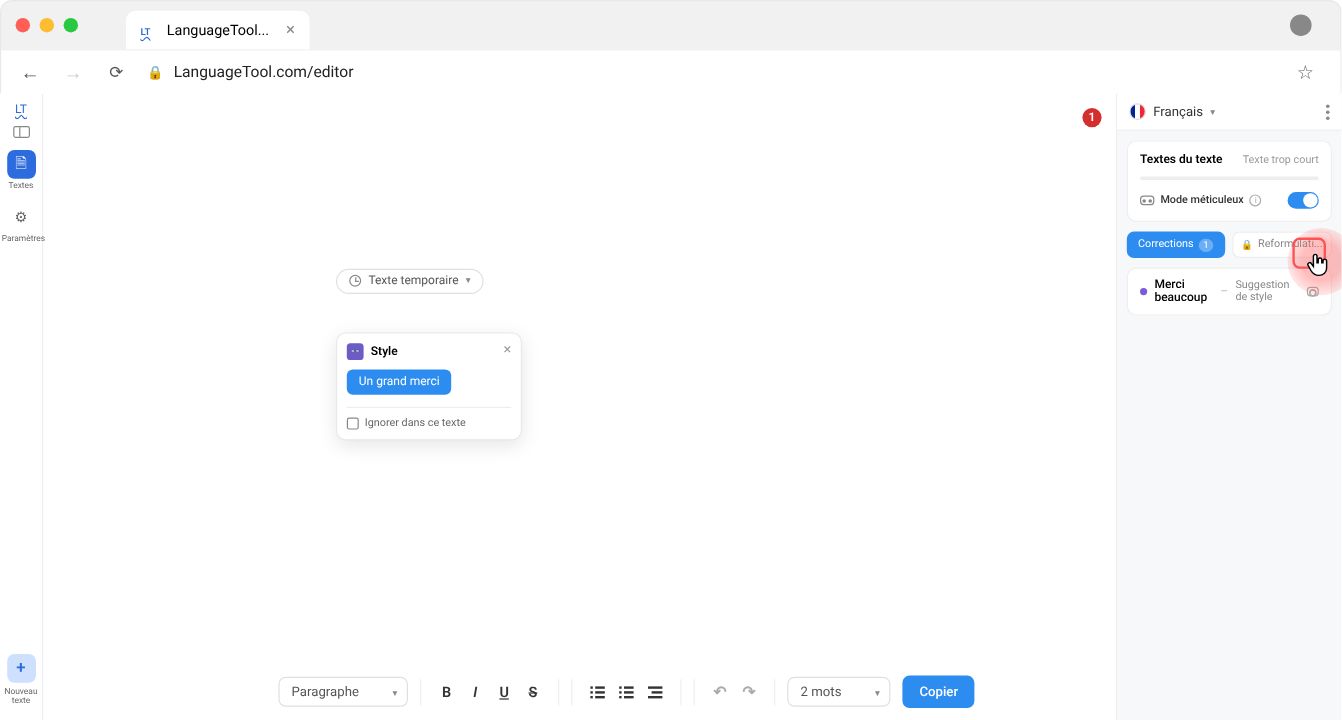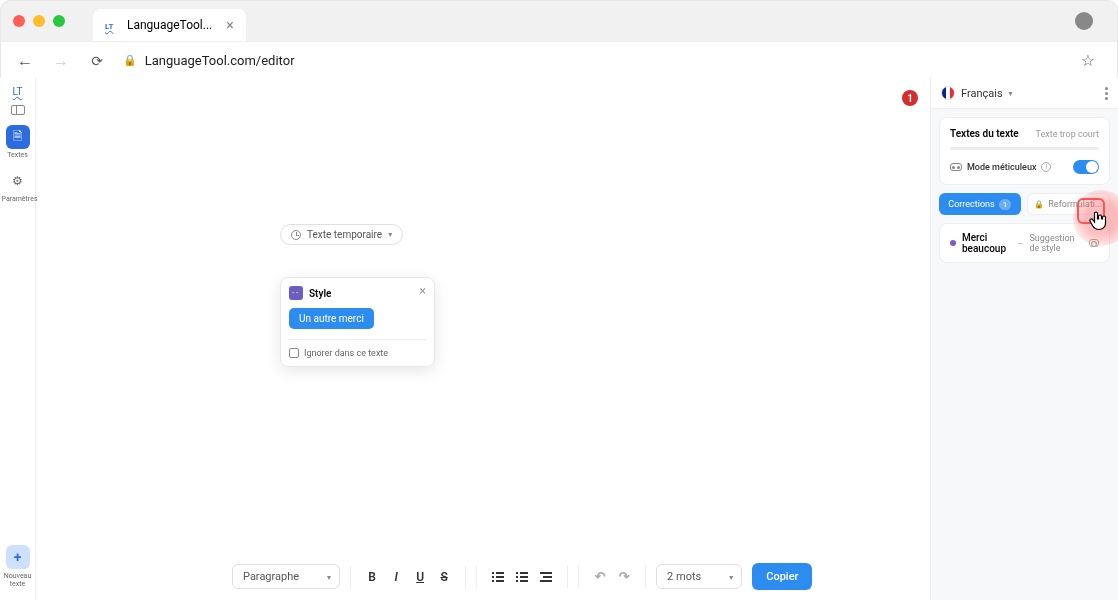--- a/index.html
+++ b/index.html
@@ -3,21 +3,21 @@
   <meta charset="utf-8">
   <style>
     * { margin: 0; padding: 0; box-sizing: border-box; font-family: -apple-system, BlinkMacSystemFont, "Segoe UI", Roboto, sans-serif; }
     body { background: #ffffff; width: 1118px; height: 600px; overflow: hidden; position: relative; }
 
     
     .browser-chrome { height: 78px; background: #f1f1f1; border-radius: 10px 10px 0 0; border: 1px solid #e8e8e8; }
     .tab-bar { height: 40px; display: flex; align-items: center; padding: 0 12px; gap: 8px; }
     .win-btn { width: 12px; height: 12px; border-radius: 50%; }
     .wb-red { background: #ff5f57; } .wb-yel { background: #febc2e; } .wb-grn { background: #28c840; }
-    .tab { background: #fff; border-radius: 8px 8px 0 0; padding: 6px 12px; display: flex; align-items: center; gap: 8px; font-size: 12px; margin-left: 20px; height: 32px; margin-top: 8px; }
+    .tab { background: #fff; border-radius: 8px 8px 0 0; padding: 6px 12px; display: flex; align-items: center; gap: 8px; font-size: 12px; margin-left: 32px; height: 32px; margin-top: 8px; }
     .tab-fav { width: 14px; height: 14px; position: relative; }
     .tab-fav::before { content: "LT"; font-size: 8px; font-weight: 600; color: #2d6cdf; text-decoration: underline; text-decoration-style: wavy; text-decoration-color: #2d6cdf; }
     .tab-close { color: #888; font-size: 14px; margin-left: 6px; }
     .spacer { flex: 1; }
     .user-icon { width: 18px; height: 18px; border-radius: 50%; background: #888; margin-right: 12px; }
 
     .url-bar { height: 38px; background: #fff; display: flex; align-items: center; padding: 0 14px; gap: 16px; border-top: 1px solid #eee; }
     .nav-arrow { color: #555; font-size: 16px; width: 20px; text-align: center; cursor: pointer; }
     .nav-arrow.disabled { color: #ccc; }
     .reload { font-size: 14px; }
@@ -33,21 +33,21 @@
     .split-icon { width: 14px; height: 10px; border: 1px solid #888; border-radius: 2px; position: relative; }
     .split-icon::before { content: ""; position: absolute; left: 4px; top: 0; bottom: 0; width: 1px; background: #888; }
     .sb-item { width: 32px; text-align: center; font-size: 8px; color: #666; cursor: pointer;}
     .sb-item.active .sb-icon-box { background: #2d6cdf; color: #fff; }
     .sb-icon-box { width: 24px; height: 24px; border-radius: 6px; display: flex; align-items: center; justify-content: center; margin: 0 auto 2px; font-size: 12px; }
     .sb-label { font-size: 7px; }
     .sb-bottom { margin-top: auto; margin-bottom: 12px; }
     .newtext-btn { width: 24px; height: 24px; background: #cfe0ff; color: #2d6cdf; border-radius: 6px; display: flex; align-items: center; justify-content: center; font-size: 14px; font-weight: 600; margin: 0 auto 3px; }
 
     .main { flex: 1; position: relative; padding: 14px 0 0 0; }
-    .doc-pill { margin-left: 244px; display: inline-flex; align-items: center; gap: 6px; padding: 4px 10px; border: 1px solid #e0e0e0; border-radius: 14px; font-size: 10px; color: #555; background: #fff; margin-top: 132px; }
+    .doc-pill { margin-left: 244px; display: inline-flex; gap: 6px; padding: 4px 10px; border: 1px solid #e0e0e0; border-radius: 14px; font-size: 10px; color: #555; background: #fff; margin-top: 132px; }
     .clock-icon { width: 10px; height: 10px; border: 1px solid #888; border-radius: 50%; position: relative; }
     .clock-icon::before { content: ""; position: absolute; left: 4px; top: 1px; width: 1px; height: 4px; background: #888; }
     .clock-icon::after { content: ""; position: absolute; left: 4px; top: 4px; width: 3px; height: 1px; background: #888; }
     .chev-down { font-size: 8px; color: #888; }
 
     .editor-text { margin-left: 244px; margin-top: 14px; font-size: 13px; }
     .style-underline { border-bottom: 2px solid #c4b5e6; background: #ede7f7; padding-bottom: 1px; }
 
     .count-badge { position: absolute; right: 12px; top: 12px; width: 16px; height: 16px; border-radius: 50%; background: #d32f2f; color: #fff; font-size: 10px; display: flex; align-items: center; justify-content: center; font-weight: 600; }
 
@@ -191,21 +191,21 @@
     </div>
 
 
     
     <div class="sugg-popup">
       <div class="sugg-head">
         <span class="style-badge">👓</span>
         <span class="sugg-title">Style</span>
         <span class="sugg-close">×</span>
       </div>
-      <div class="sugg-btn">Un autre merci</div>
+      <div class="sugg-btn">Un grand merci</div>
       <div class="sugg-ignore">
         <span class="ignore-icon"></span>
         <span>Ignorer dans ce texte</span>
       </div>
     </div>
 
     
     <div class="bottom-bar">
       <div class="para-select">
         <span>Paragraphe</span>

